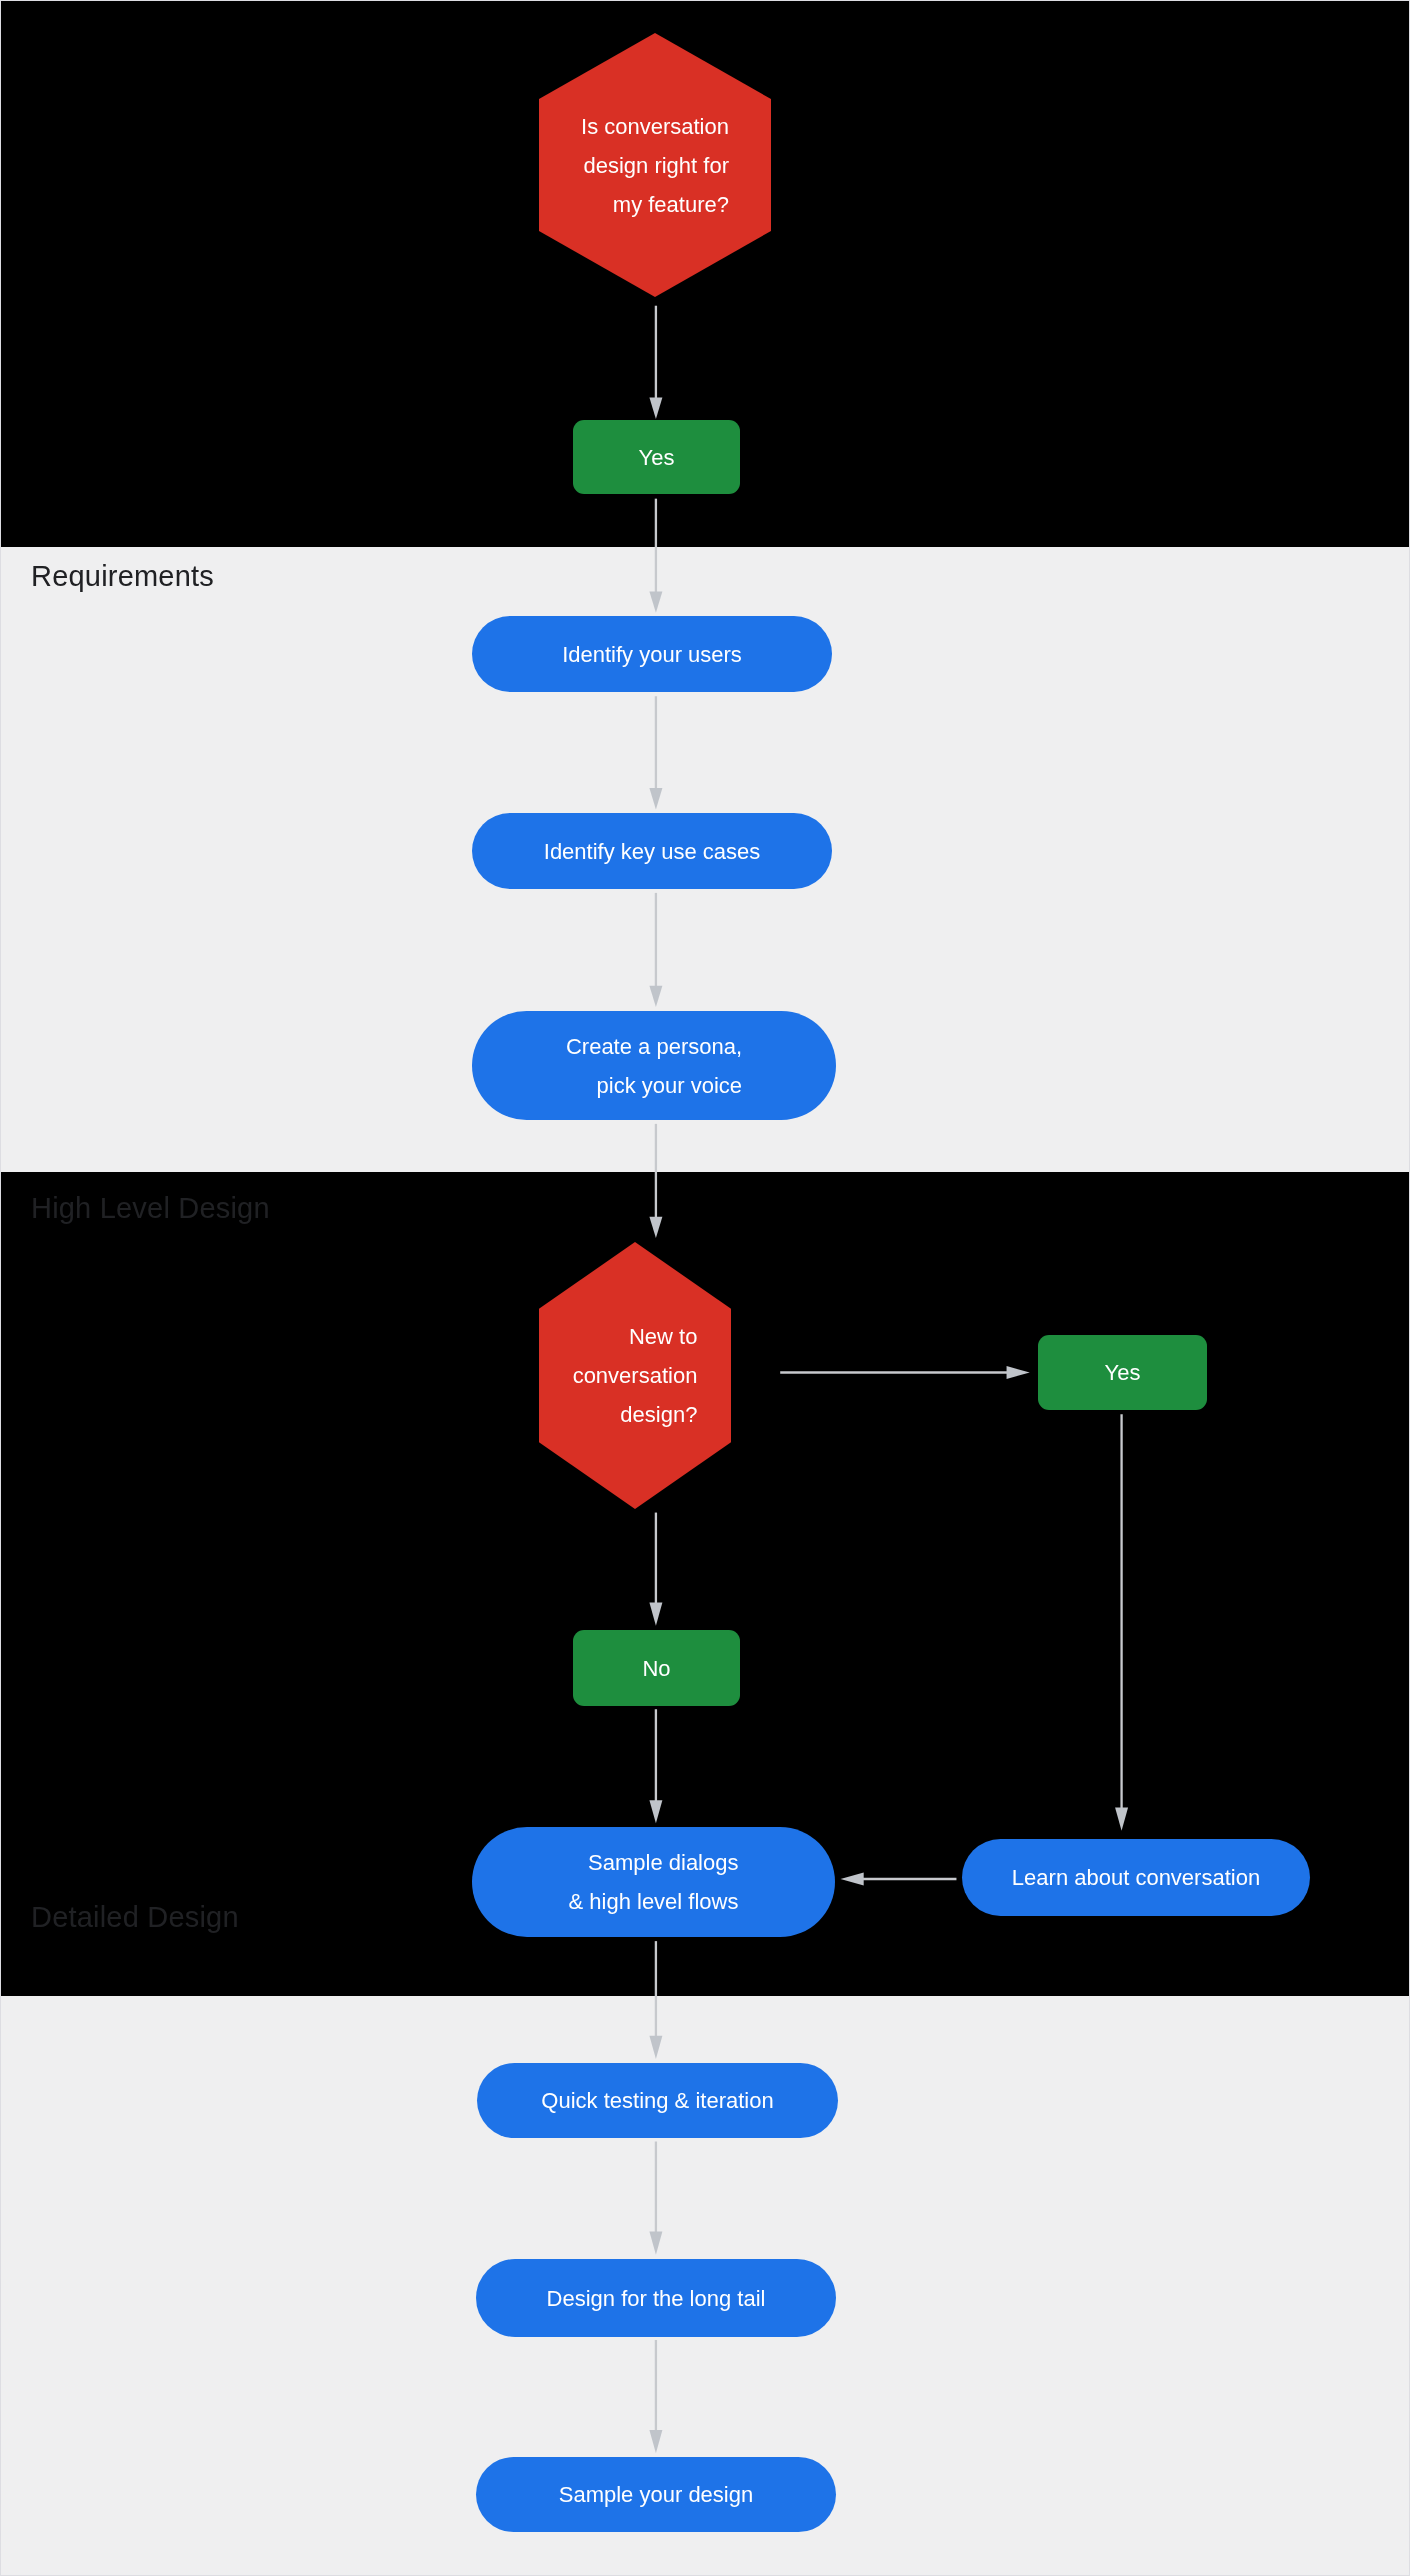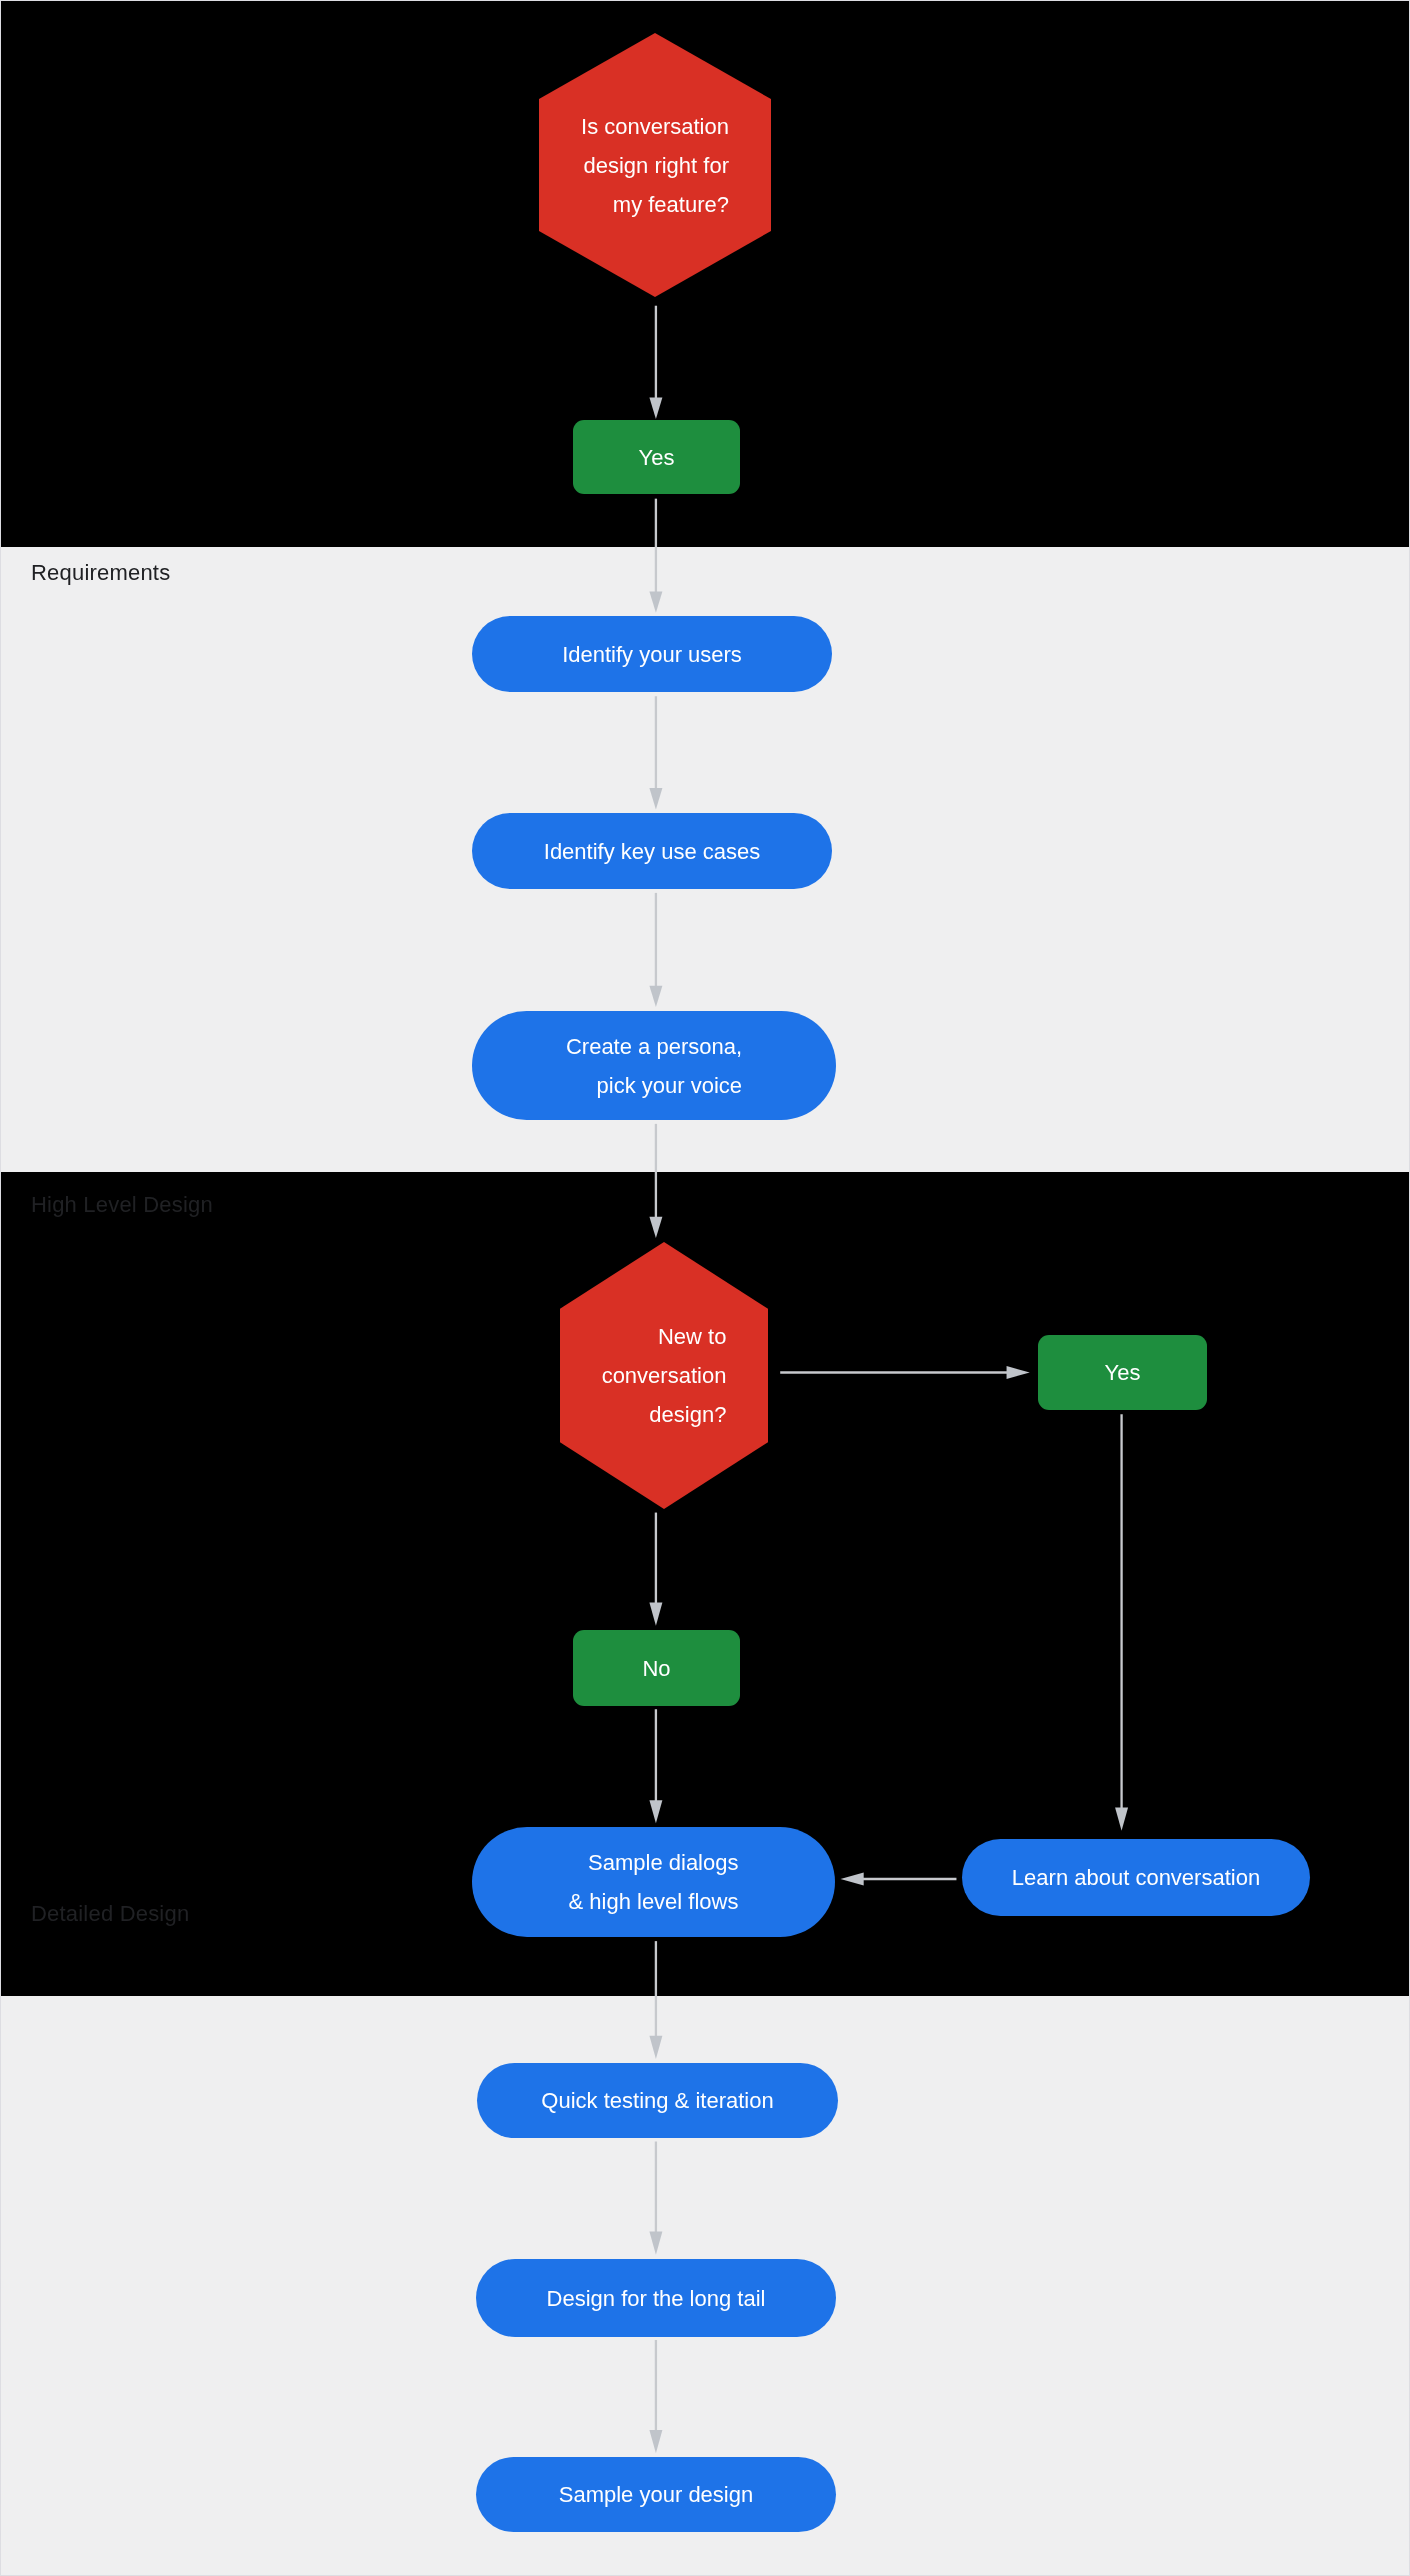--- a/index.html
+++ b/index.html
@@ -19,37 +19,37 @@
   .band{position:absolute; left:0; width:100%;}
   .band-dark{background:var(--band-dark);}
   .band-light{background:var(--band-light);}
   #band-start{top:0; height:546px;}
   #band-requirements{top:546px; height:625px;}
   #band-highlevel{top:1171px; height:824px;}
   #band-detailed{top:1995px; height:581px;}
 
   .section-label{
     position:absolute; left:30px;
-    font-size:22px; color:var(--label); letter-spacing:0.2px;
+    font-size:29px; color:var(--label); letter-spacing:0.2px;
   }
   #label-requirements{top:559px;}
   #label-highlevel{top:1191px;}
   #label-detailed{top:1900px;text-align:center;}
 
   .node{
     position:absolute; display:flex; align-items:center; justify-content:center;
     color:var(--text-on-fill); font-size:22px; text-align:right;
     white-space:pre-line; line-height:39px;
   }
   .decision{
     background:var(--red);
     clip-path:polygon(50% 0%, 100% 25%, 100% 75%, 50% 100%, 0% 75%, 0% 25%);
   }
   #decision-1{left:538px; top:32px;  width:232px; height:264px;}
-  #decision-2{left:538px; top:1241px; width:208px; height:267px;margin-left:21px;}
+  #decision-2{left:538px; top:1241px; width:192px; height:267px;}
 
   .answer{background:var(--green); border-radius:11px;}
   #answer-yes-1{left:572px;  top:419px;  width:167px; height:74px;}
   #answer-yes-2{left:1037px; top:1334px; width:169px; height:75px;}
   #answer-no{   left:572px;  top:1629px; width:167px; height:76px;}
 
   .step{background:var(--blue); border-radius:56px;}
   #step-identify-users{ left:471px; top:615px;  width:360px; height:76px;}
   #step-key-use-cases{ left:471px; top:812px;  width:360px; height:76px;}
   #step-persona{       left:471px; top:1010px; width:364px; height:109px;}

